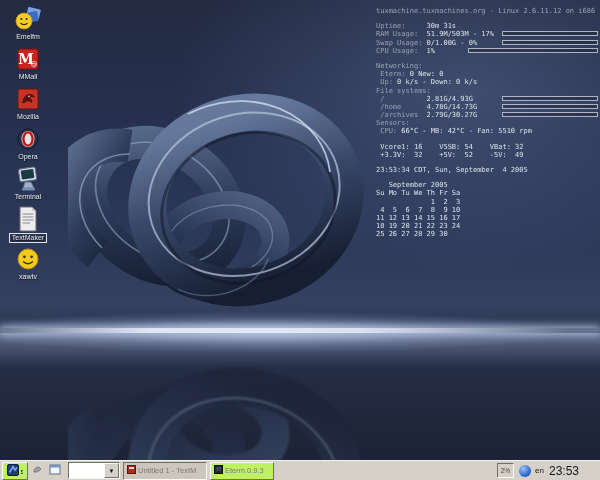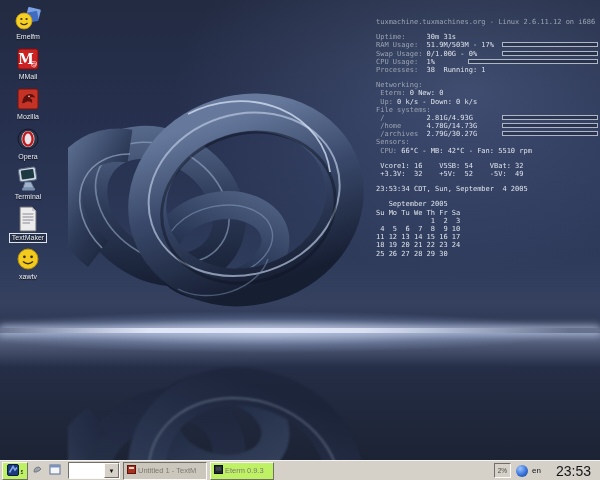--- a/index.html
+++ b/index.html
@@ -22,21 +22,21 @@
   .knot-reflect{position:absolute;left:68px;top:348px;width:300px;height:252px;
     transform:scaleY(-1);opacity:.48;filter:blur(1px) brightness(1.05);}
   
   .icon-col{position:absolute;left:2px;top:6px;width:52px;}
   .dicon{width:52px;height:40px;display:flex;flex-direction:column;align-items:center;cursor:default;}
   .dicon .glyph{width:28px;height:26px;display:flex;align-items:center;justify-content:center;}
   .dicon .lbl{font-size:7px;line-height:8px;color:#e9edf4;text-shadow:0 1px 1px rgba(0,0,0,.8);
     margin-top:1px;white-space:nowrap;}
   .dicon.selected .lbl{border:1px solid #dfe5ee;background:rgba(38,48,70,.75);padding:0 2px;}
   
-  .monitor{position:absolute;left:376px;top:18px;width:222px;
+  .monitor{position:absolute;left:376px;top:7px;width:222px;
     font-family:"DejaVu Sans Mono",monospace;font-size:7px;line-height:8.2px;
     color:#9aa3b2;}
   .mline{position:relative;height:8.2px;white-space:pre;}
   .mline .v{color:#dde3eb;}
   .sp{height:7px;}
   .tbar{position:absolute;top:1px;height:5px;border:1px solid #aeb6c4;box-sizing:border-box;background:rgba(10,14,24,.25);}
   .tbar.std{left:126px;width:96px;}
   .tbar.wide{left:92px;width:130px;}
   .tbar .fill{height:100%;background:#f2f5fa;}
   
@@ -52,22 +52,22 @@
   .tb-combo .drop{width:13px;height:13px;margin:0;display:flex;align-items:center;justify-content:center;
     background:#d5d1c8;font-size:6px;color:#111;}
   .tb-task{height:16px;margin-left:3px;display:flex;align-items:center;gap:2px;padding:0 3px;
     color:#7d7a72;white-space:nowrap;overflow:hidden;}
   .tb-task.pressed{border-color:#716f68 #fbfaf6 #fbfaf6 #716f68;background:#cbc7bd;}
   .tb-task .tlabel{overflow:hidden;text-overflow:clip;}
   .tb-spacer{flex:1;}
   .tb-cpu{height:13px;padding:0 3px;display:flex;align-items:center;font-size:6.5px;color:#4a4a46;margin-right:5px;}
   .tb-tray{width:12px;height:12px;border-radius:50%;margin-right:4px;
     background:radial-gradient(circle at 35% 30%, #9cc4ff, #3a72d8 55%, #123a90);}
-  .tb-lang{font-size:8px;color:#15151a;margin-right:15px;}
-  .tb-clock{font-size:14px;color:#15151a;margin-right:9px;}
+  .tb-lang{font-size:8px;color:#15151a;margin-right:5px;}
+  .tb-clock{font-size:12px;color:#15151a;margin-right:21px;}
 </style>
 </head>
 <body>
 
 <div class="desktop">
   <div class="horizon-glow"></div>
   <div class="horizon-line"></div>
   <div class="horizon-after"></div>
 
   <div class="knot">
@@ -223,21 +223,20 @@
   <div class="monitor">
     <div class="mline"><span>tuxmachine.tuxmachines.org - Linux 2.6.11.12 on i686</span></div>
     <div class="sp"></div>
     <div class="mline"><span>Uptime:     </span><span class="v">30m 31s</span></div>
     <div class="mline"><span>RAM Usage:  </span><span class="v">51.9M/503M - 17%</span>
       <span class="tbar std"><span class="fill" style="width: 10%;"></span></span></div>
     <div class="mline"><span>Swap Usage: </span><span class="v">0/1.00G - 0%</span>
       <span class="tbar std"><span class="fill" style="width: 0%;"></span></span></div>
     <div class="mline"><span>CPU Usage:  </span><span class="v">1%</span>
       <span class="tbar wide"><span class="fill" style="width: 2%;"></span></span></div>
-    <div class="mline"><span>Processes:  </span><span class="v">38  Running: 1</span></div>
     <div class="sp"></div>
     <div class="mline"><span>Networking:</span></div>
     <div class="mline"><span> Eterm: </span><span class="v">0 New: 0</span></div>
     <div class="mline"><span> Up: </span><span class="v">0 k/s - Down: 0 k/s</span></div>
     <div class="mline"><span>File systems:</span></div>
     <div class="mline"><span> /          </span><span class="v">2.81G/4.93G</span>
       <span class="tbar std"><span class="fill" style="width: 43%;"></span></span></div>
     <div class="mline"><span> /home      </span><span class="v">4.78G/14.73G</span>
       <span class="tbar std"><span class="fill" style="width: 68%;"></span></span></div>
     <div class="mline"><span> /archives  </span><span class="v">2.79G/30.27G</span>

